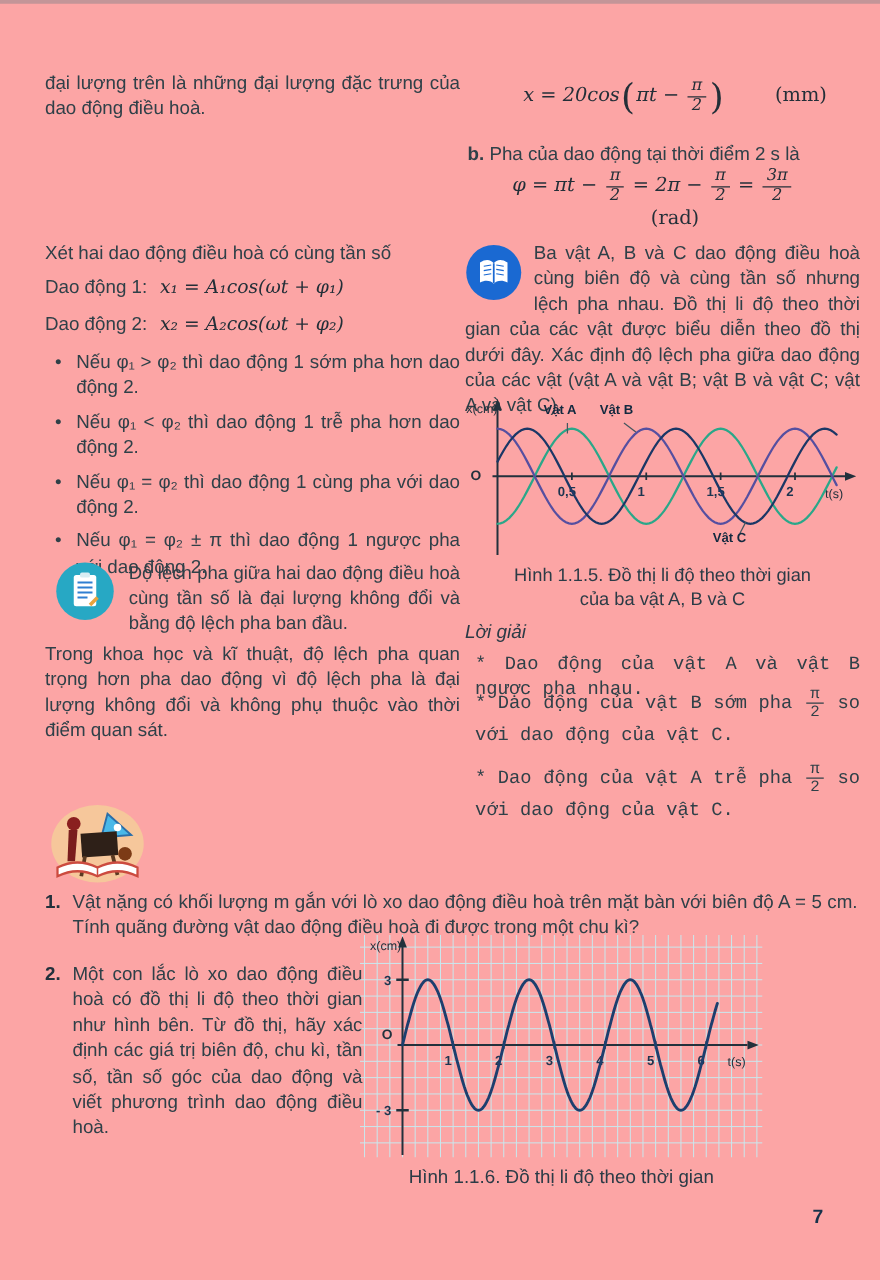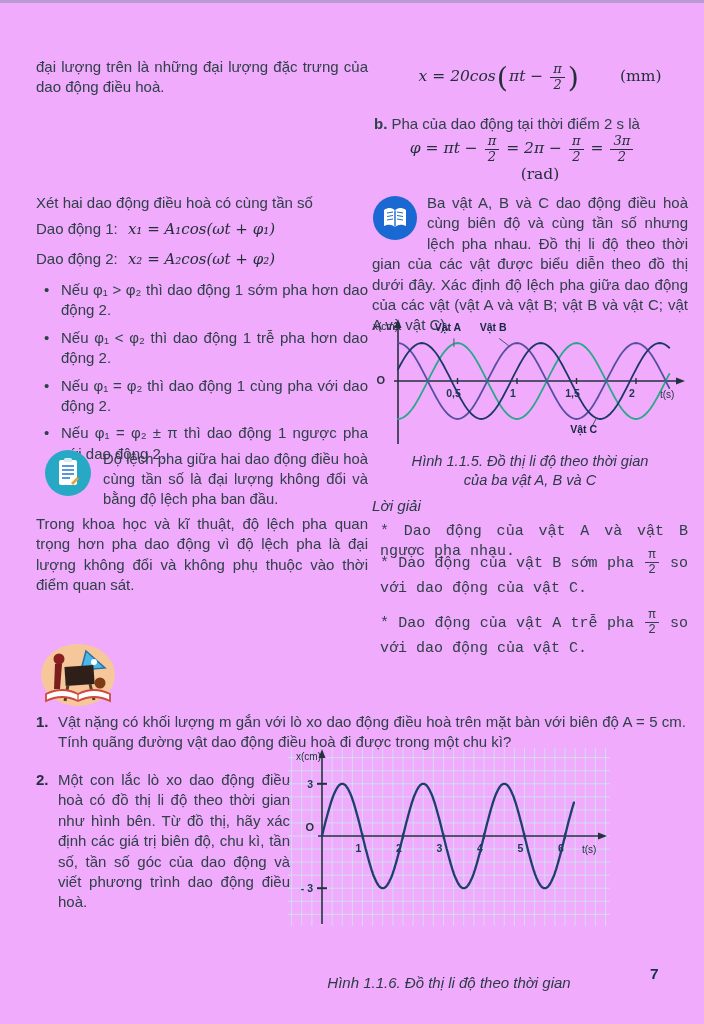--- a/index.html
+++ b/index.html
@@ -1,16 +1,16 @@
 <!DOCTYPE html>
 <html lang="vi"><head>
 <meta charset="utf-8">
 <style>
   html,body{margin:0;padding:0;background:#e8e8e8;}
-  .page{position:relative;width:704px;height:1024px;background:#f0abfc;overflow:hidden;
+  .page{position:relative;width:704px;height:1024px;background:#fca5a5;overflow:hidden;
         font-family:"Liberation Sans",sans-serif;color:#2f4048;font-size:15px;line-height:1.36;}
   .abs{position:absolute;}
   .just{text-align:justify;}
   .topstrip{left:0;top:0;width:704px;height:3px;background:rgba(90,120,130,.35);}
 
   
   .h3row{display:flex;align-items:center;gap:12px;}
   .h3row .txt{color:#1b5fad;font-weight:bold;font-size:17.5px;}
 
   
@@ -25,21 +25,21 @@
   .soline .ffrac{color:#2f4048;}
 
   
   .blt{position:relative;padding-left:17px;margin-bottom:7px;}
   .blt::before{content:"•";position:absolute;left:0;top:0;color:#2f4048;}
 
   
   .noterow{display:flex;gap:11px;}
   .exampletext .icflt{float:left;margin:2px 9px 2px 0;}
 
-  .cap{font-style:italic;color:#2b3b46;font-size:14.6px;text-align:center;line-height:1.3;}
+  .cap{color:#2b3b46;font-size:14.6px;text-align:center;line-height:1.3;}
   .loigiai{font-style:italic;font-size:15.2px;color:#2b3b46;}
 
   .exline{display:flex;gap:6px;}
   .exnum{font-weight:bold;color:#22313c;flex:0 0 16px;}
 
   .pagenum{font-weight:bold;color:#17324a;font-size:15.5px;}
 
   svg text{font-family:"Liberation Sans",sans-serif;}
 </style>
 </head>
@@ -260,16 +260,16 @@
       <line x1="29" y1="35.800000000000004" x2="39" y2="35.800000000000004" stroke="#22313c" stroke-width="2"></line>
       <text x="25" y="39.800000000000004" text-anchor="end" font-size="10.5" font-weight="700" fill="#1d3550">3</text>
       <line x1="29" y1="140.2" x2="39" y2="140.2" stroke="#22313c" stroke-width="2"></line>
       <text x="25" y="144.2" text-anchor="end" font-size="10.5" font-weight="700" fill="#1d3550">- 3</text>
       <text x="8" y="12" font-size="10" fill="#22313c">x(cm)</text>
       <text x="294" y="105" font-size="10" fill="#22313c">t(s)</text>
       <text x="26" y="83" text-anchor="end" font-size="11" font-weight="700" fill="#22313c">O</text>
       <polyline points="34.0,88.0 34.8,84.7 35.6,81.5 36.4,78.2 37.2,75.0 38.0,71.9 38.9,68.8 39.7,65.8 40.5,62.9 41.3,60.0 42.1,57.3 42.9,54.7 43.7,52.3 44.5,49.9 45.3,47.8 46.1,45.8 47.0,43.9 47.8,42.3 48.6,40.8 49.4,39.5 50.2,38.4 51.0,37.4 51.8,36.7 52.6,36.2 53.4,35.9 54.3,35.8 55.1,35.9 55.9,36.2 56.7,36.7 57.5,37.4 58.3,38.4 59.1,39.5 59.9,40.8 60.7,42.3 61.5,43.9 62.4,45.8 63.2,47.8 64.0,49.9 64.8,52.3 65.6,54.7 66.4,57.3 67.2,60.0 68.0,62.9 68.8,65.8 69.6,68.8 70.5,71.9 71.3,75.0 72.1,78.2 72.9,81.5 73.7,84.7 74.5,88.0 75.3,91.3 76.1,94.5 76.9,97.8 77.7,101.0 78.6,104.1 79.4,107.2 80.2,110.2 81.0,113.1 81.8,116.0 82.6,118.7 83.4,121.3 84.2,123.7 85.0,126.1 85.8,128.2 86.7,130.2 87.5,132.1 88.3,133.7 89.1,135.2 89.9,136.5 90.7,137.6 91.5,138.6 92.3,139.3 93.1,139.8 93.9,140.1 94.8,140.2 95.6,140.1 96.4,139.8 97.2,139.3 98.0,138.6 98.8,137.6 99.6,136.5 100.4,135.2 101.2,133.7 102.0,132.1 102.9,130.2 103.7,128.2 104.5,126.1 105.3,123.7 106.1,121.3 106.9,118.7 107.7,116.0 108.5,113.1 109.3,110.2 110.1,107.2 111.0,104.1 111.8,101.0 112.6,97.8 113.4,94.5 114.2,91.3 115.0,88.0 115.8,84.7 116.6,81.5 117.4,78.2 118.2,75.0 119.1,71.9 119.9,68.8 120.7,65.8 121.5,62.9 122.3,60.0 123.1,57.3 123.9,54.7 124.7,52.3 125.5,49.9 126.3,47.8 127.2,45.8 128.0,43.9 128.8,42.3 129.6,40.8 130.4,39.5 131.2,38.4 132.0,37.4 132.8,36.7 133.6,36.2 134.4,35.9 135.3,35.8 136.1,35.9 136.9,36.2 137.7,36.7 138.5,37.4 139.3,38.4 140.1,39.5 140.9,40.8 141.7,42.3 142.5,43.9 143.4,45.8 144.2,47.8 145.0,49.9 145.8,52.3 146.6,54.7 147.4,57.3 148.2,60.0 149.0,62.9 149.8,65.8 150.6,68.8 151.5,71.9 152.3,75.0 153.1,78.2 153.9,81.5 154.7,84.7 155.5,88.0 156.3,91.3 157.1,94.5 157.9,97.8 158.7,101.0 159.6,104.1 160.4,107.2 161.2,110.2 162.0,113.1 162.8,116.0 163.6,118.7 164.4,121.3 165.2,123.7 166.0,126.1 166.8,128.2 167.7,130.2 168.5,132.1 169.3,133.7 170.1,135.2 170.9,136.5 171.7,137.6 172.5,138.6 173.3,139.3 174.1,139.8 174.9,140.1 175.8,140.2 176.6,140.1 177.4,139.8 178.2,139.3 179.0,138.6 179.8,137.6 180.6,136.5 181.4,135.2 182.2,133.7 183.0,132.1 183.9,130.2 184.7,128.2 185.5,126.1 186.3,123.7 187.1,121.3 187.9,118.7 188.7,116.0 189.5,113.1 190.3,110.2 191.1,107.2 192.0,104.1 192.8,101.0 193.6,97.8 194.4,94.5 195.2,91.3 196.0,88.0 196.8,84.7 197.6,81.5 198.4,78.2 199.2,75.0 200.1,71.9 200.9,68.8 201.7,65.8 202.5,62.9 203.3,60.0 204.1,57.3 204.9,54.7 205.7,52.3 206.5,49.9 207.3,47.8 208.1,45.8 209.0,43.9 209.8,42.3 210.6,40.8 211.4,39.5 212.2,38.4 213.0,37.4 213.8,36.7 214.6,36.2 215.4,35.9 216.2,35.8 217.1,35.9 217.9,36.2 218.7,36.7 219.5,37.4 220.3,38.4 221.1,39.5 221.9,40.8 222.7,42.3 223.5,43.9 224.3,45.8 225.2,47.8 226.0,49.9 226.8,52.3 227.6,54.7 228.4,57.3 229.2,60.0 230.0,62.9 230.8,65.8 231.6,68.8 232.4,71.9 233.3,75.0 234.1,78.2 234.9,81.5 235.7,84.7 236.5,88.0 237.3,91.3 238.1,94.5 238.9,97.8 239.7,101.0 240.5,104.1 241.4,107.2 242.2,110.2 243.0,113.1 243.8,116.0 244.6,118.7 245.4,121.3 246.2,123.7 247.0,126.1 247.8,128.2 248.6,130.2 249.5,132.1 250.3,133.7 251.1,135.2 251.9,136.5 252.7,137.6 253.5,138.6 254.3,139.3 255.1,139.8 255.9,140.1 256.7,140.2 257.6,140.1 258.4,139.8 259.2,139.3 260.0,138.6 260.8,137.6 261.6,136.5 262.4,135.2 263.2,133.7 264.0,132.1 264.8,130.2 265.7,128.2 266.5,126.1 267.3,123.7 268.1,121.3 268.9,118.7 269.7,116.0 270.5,113.1 271.3,110.2 272.1,107.2 272.9,104.1 273.8,101.0 274.6,97.8 275.4,94.5 276.2,91.3 277.0,88.0 277.8,84.7 278.6,81.5 279.4,78.2 280.2,75.0 281.0,71.9 281.9,68.8 282.7,65.8 283.5,62.9 284.3,60.0 285.1,57.3 285.9,54.7" fill="none" stroke="#1d3f6e" stroke-width="2.3" stroke-linecap="round"></polyline>
     </svg>
 
-  <div class="abs cap" style="left:288px;top:932px;width:322px;font-size:15px;margin-top:41px;">Hình 1.1.6. Đồ thị li độ theo thời gian</div>
+  <div class="abs cap" style="left:288px;top:932px;width:322px;font-size:15px;">Hình 1.1.6. Đồ thị li độ theo thời gian</div>
 
   <div class="abs pagenum" style="left:650px;top:963px;">7</div>
 </div>
 
 </body></html>

